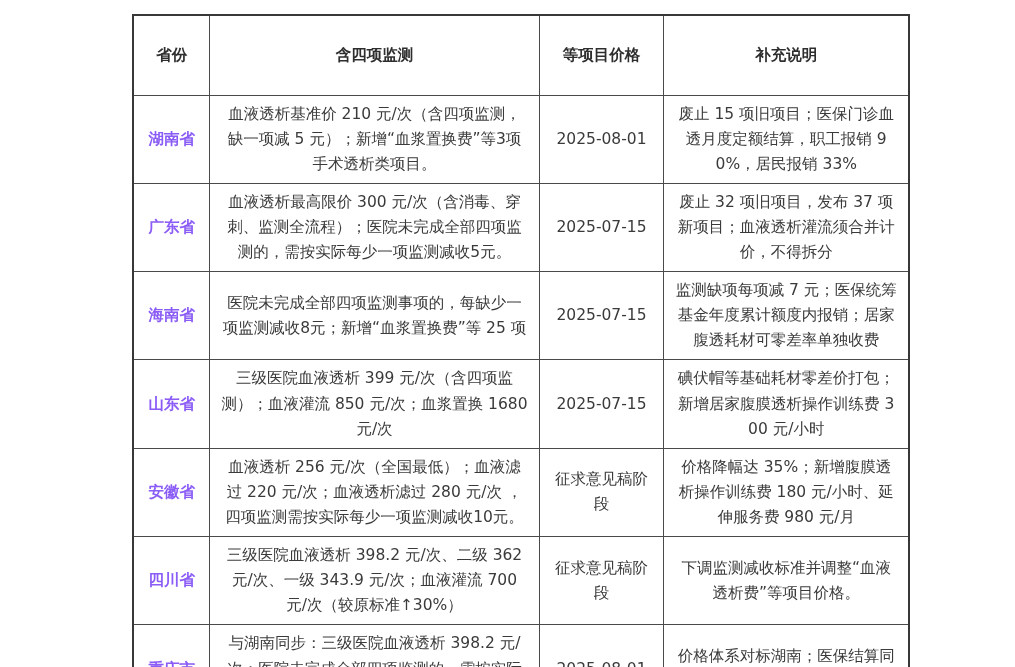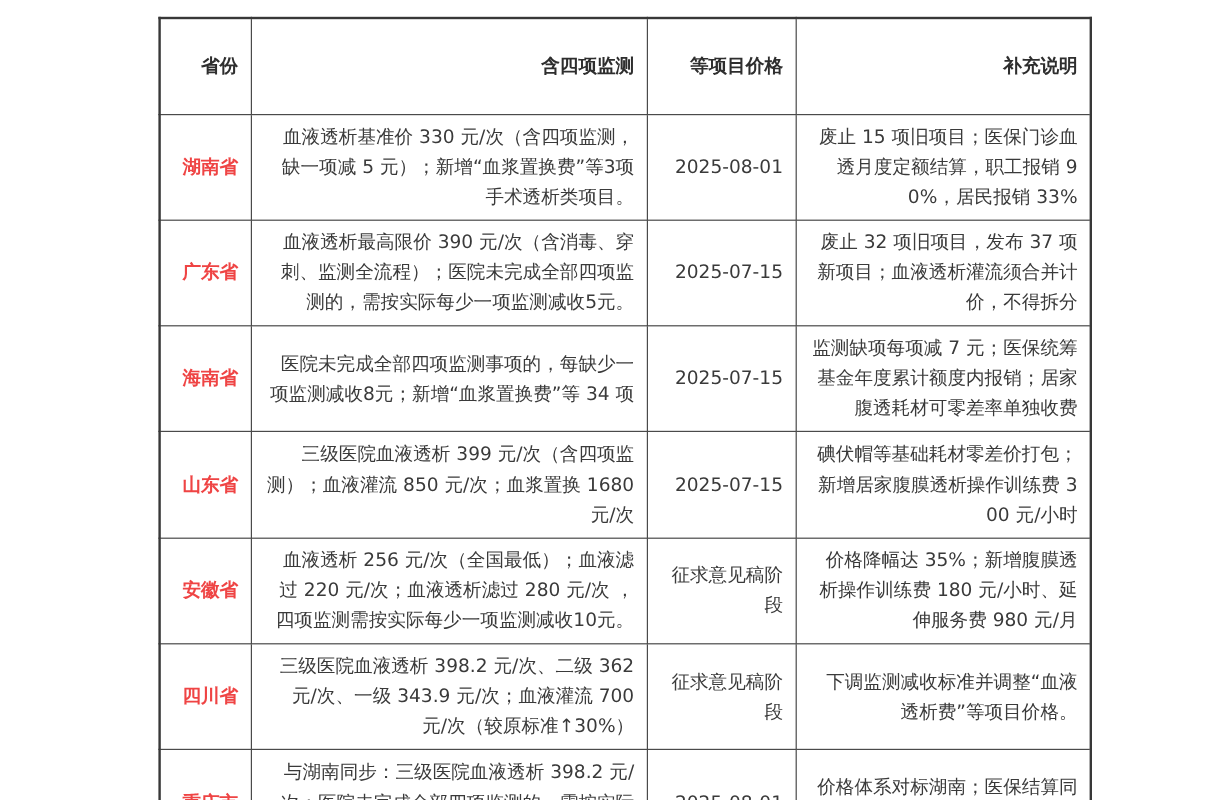--- a/index.html
+++ b/index.html
@@ -20,34 +20,34 @@
     table-layout: fixed;
     width: 776px;
     color: #3a3a3a;
     font-size: 15.5px;
     border: 2px solid #383838;
   }
   table.pricing th,
   table.pricing td {
     border: 1px solid #4a4a4a;
     vertical-align: middle;
-    text-align: right;
+    text-align: center;
     padding: 6px 10px 6px 11px;
     line-height: 1.62;
     word-break: break-all;
     overflow: hidden;
   }
   table.pricing th {
     font-weight: bold;
     color: #2e2e2e;
     font-size: 15.5px;
   }
   td.province {
     font-weight: bold;
-    color: #ef4444;
+    color: #8b5cf6;
   }
   
   thead tr        { height: 80px; }
   tbody tr:nth-child(1) { height: 84px; }
   tbody tr:nth-child(2) { height: 80px; }
   tbody tr:nth-child(3) { height: 79px; }
   tbody tr:nth-child(4) { height: 75px; }
   tbody tr:nth-child(5) { height: 79px; }
   tbody tr:nth-child(6) { height: 81px; }
   tbody tr:nth-child(7) { height: 75px; }
@@ -67,33 +67,33 @@
       <tr>
         <th>省份</th>
         <th>含四项监测</th>
         <th>等项目价格</th>
         <th>补充说明</th>
       </tr>
     </thead>
     <tbody>
       <tr>
         <td class="province">湖南省</td>
-        <td>血液透析基准价 330 元/次（含四项监测，缺一项减 5 元）；新增“血浆置换费”等3项手术透析类项目。</td>
+        <td>血液透析基准价 210 元/次（含四项监测，缺一项减 5 元）；新增“血浆置换费”等3项手术透析类项目。</td>
         <td>2025-08-01</td>
         <td>废止 15 项旧项目；医保门诊血透月度定额结算，职工报销 90%，居民报销 33%</td>
       </tr>
       <tr>
         <td class="province">广东省</td>
-        <td>血液透析最高限价 390 元/次（含消毒、穿刺、监测全流程）；医院未完成全部四项监测的，需按实际每少一项监测减收5元。</td>
+        <td>血液透析最高限价 300 元/次（含消毒、穿刺、监测全流程）；医院未完成全部四项监测的，需按实际每少一项监测减收5元。</td>
         <td>2025-07-15</td>
         <td>废止 32 项旧项目，发布 37 项新项目；血液透析灌流须合并计价，不得拆分</td>
       </tr>
       <tr>
         <td class="province">海南省</td>
-        <td>医院未完成全部四项监测事项的，每缺少一项监测减收8元；新增“血浆置换费”等 34 项</td>
+        <td>医院未完成全部四项监测事项的，每缺少一项监测减收8元；新增“血浆置换费”等 25 项</td>
         <td>2025-07-15</td>
         <td>监测缺项每项减 7 元；医保统筹基金年度累计额度内报销；居家腹透耗材可零差率单独收费</td>
       </tr>
       <tr>
         <td class="province">山东省</td>
         <td>三级医院血液透析 399 元/次（含四项监测）；血液灌流 850 元/次；血浆置换 1680 元/次</td>
         <td>2025-07-15</td>
         <td>碘伏帽等基础耗材零差价打包；新增居家腹膜透析操作训练费 300 元/小时</td>
       </tr>
       <tr>

